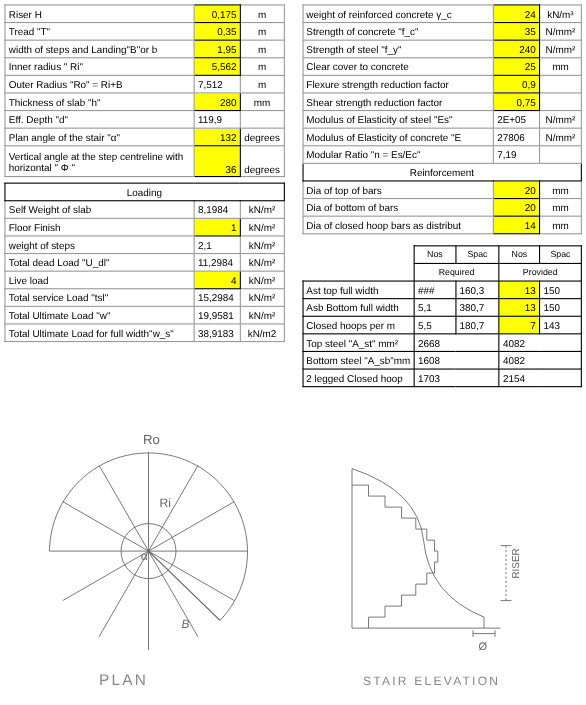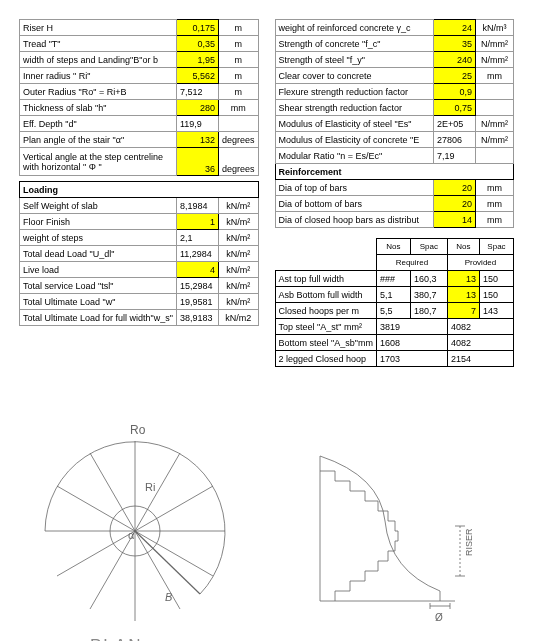--- a/index.html
+++ b/index.html
@@ -1,28 +1,28 @@
 <!DOCTYPE html>
 <html><head>
 <meta charset="utf-8">
 <style>
 *{box-sizing:border-box;margin:0;padding:0}
 body{font-family:Arial,sans-serif;font-size:9px;background:#fff;width:533px;height:641px;overflow:hidden}
-.grid{display:flex;gap:16px;padding:19px}
+.grid{display:flex;gap:16px;padding:4px}
 .col{flex:1}
 table{border-collapse:collapse;width:100%;font-size:9px}
 td{border:1px solid #999;padding:1px 3px;height:16px;white-space:nowrap;overflow:hidden}
 .lbl{border-left:1px solid #999;border-top:1px solid #999;border-bottom:1px solid #999}
 .val{background:#ffff00;text-align:right;width:42px;border:1px solid #000}
 .wval{background:#fff;text-align:left;width:42px}
 .unit{text-align:center;width:38px}
 .nolb{border-left:none;border-right:none}
-.sec{border:1px solid #000;font-weight:bold;background:#fff}
+.sec{border:1px solid #000;font-weight:normal;text-align:center;background:#fff}
 .diag-area{margin-top:30px;position:relative;height:240px}
-.plan-lbl{position:absolute;bottom:0;left:90px;font-size:17px;letter-spacing:2px;color:#888}
+.plan-lbl{position:absolute;bottom:0;left:90px;font-size:14px;letter-spacing:2px;color:#888}
 .elev-lbl{position:absolute;bottom:0;left:330px;font-size:11px;letter-spacing:2px;color:#888}
 svg{position:absolute}
 .spiral{left:20px;top:0}
 .elev{left:290px;top:10px}
 td.b{border:1px solid #000}
 .small-hdr td{border:1px solid #000;text-align:center;font-size:8px;padding:1px}
 </style>
 </head>
 <body>
 
@@ -224,21 +224,21 @@
           </tr>
 <tr>
             <td class="b">Closed hoops per m</td>
             <td class="b wval">5,5</td>
             <td class="b wval">180,7</td>
             <td class="b val">7</td>
             <td class="b wval">143</td>
           </tr>
 <tr>
             <td class="b">Top steel "A_st" mm²</td>
-            <td class="b wval" colspan="2">3819</td>
+            <td class="b wval" colspan="2">2668</td>
             <td class="b wval" colspan="2">4082</td>
           </tr>
 <tr>
             <td class="b">Bottom steel "A_sb"mm</td>
             <td class="b wval" colspan="2">1608</td>
             <td class="b wval" colspan="2">4082</td>
           </tr>
 <tr>
             <td class="b">2 legged Closed hoop</td>
             <td class="b wval" colspan="2">1703</td>

